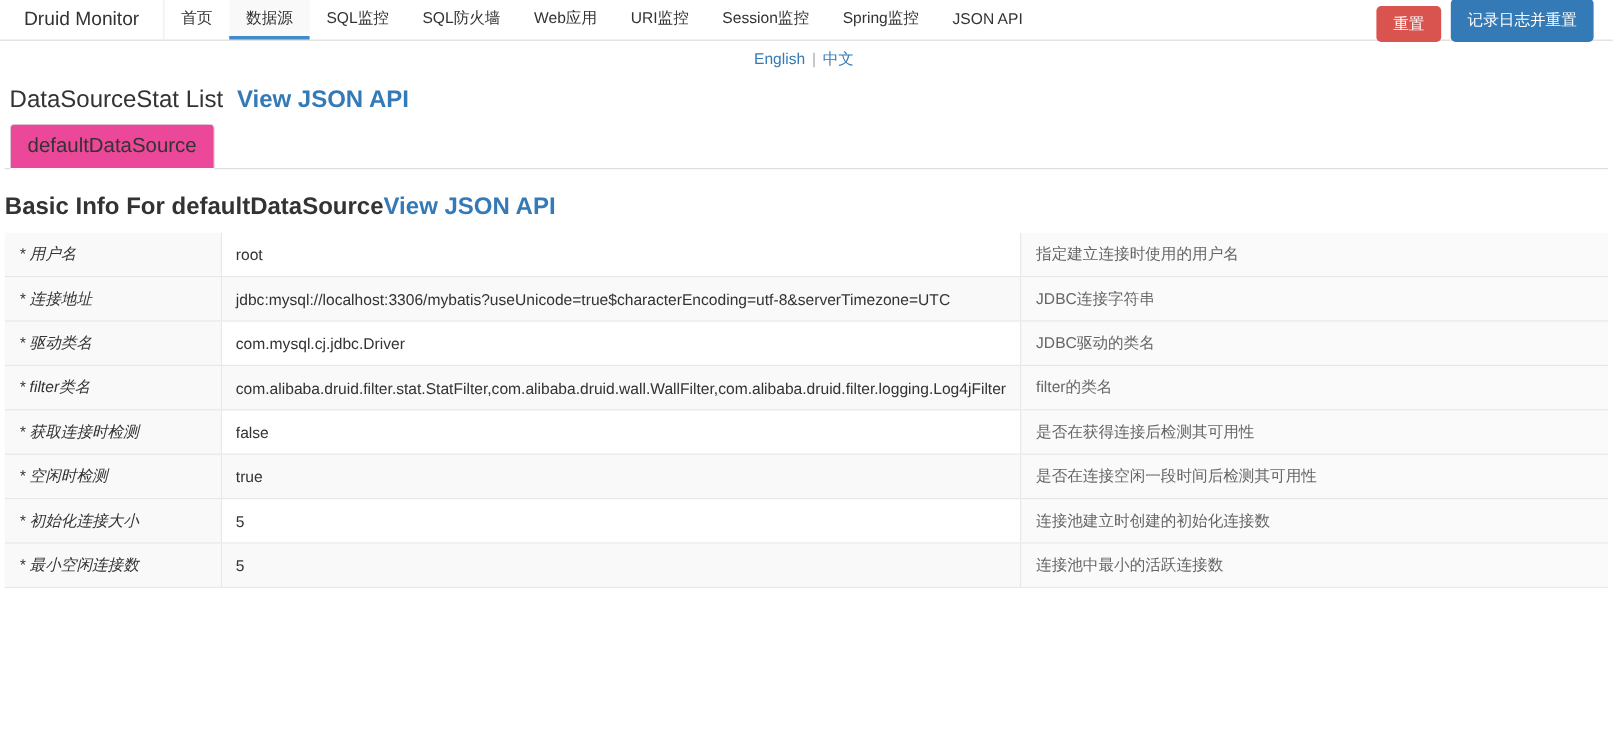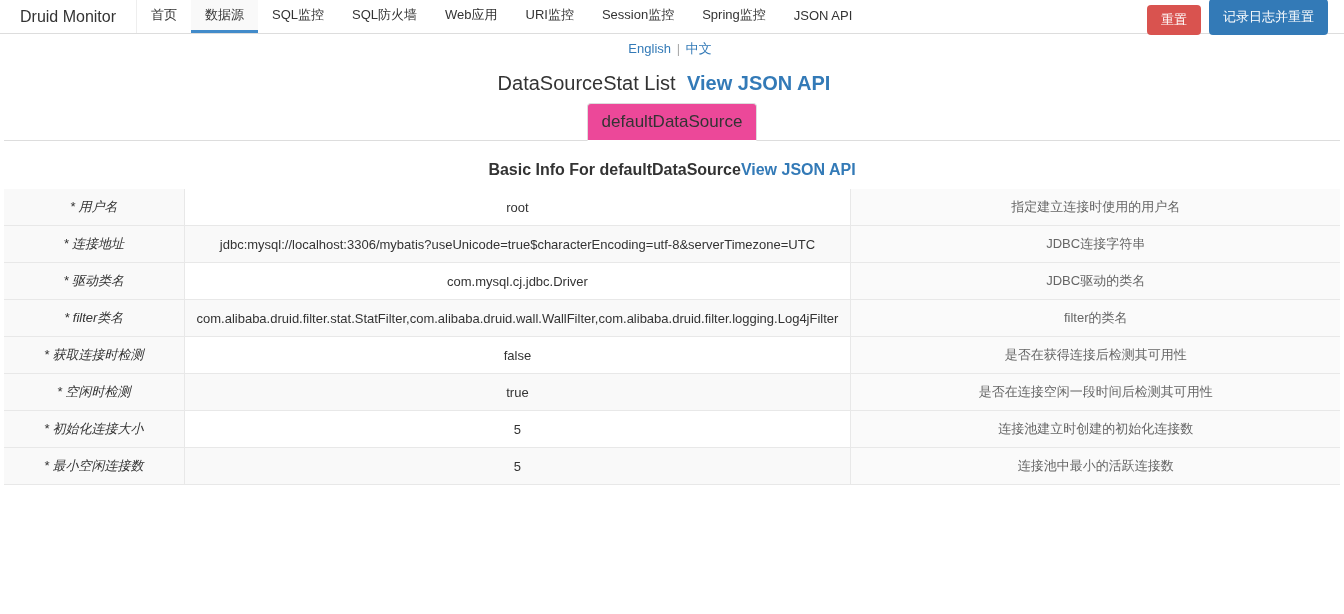--- a/index.html
+++ b/index.html
@@ -83,21 +83,21 @@
       background: #ec4899;
       margin-bottom: -1px;
       cursor: pointer;
       font-size: 17px;
       color: #333;
       border-radius: 4px 4px 0 0;
     }
 
     
     .section-title {
-      font-size: 16px;
+      font-size: 20px;
       font-weight: bold;
       padding: 4px 0 10px 0;
       color: #333;
     }
     .section-title .json-link {
       color: #337ab7; text-decoration: none; font-weight: bold;
     }
 
     
     .info-table {
@@ -125,21 +125,21 @@
       background: #fff;
       border-right: 1px solid #e8e8e8;
     }
     .info-table td:nth-child(3) {
       background: #fafafa;
       color: #666;
     }
     .info-table tr:nth-child(odd) td:nth-child(2) { background: #fff; }
     .info-table tr:nth-child(even) td:nth-child(2) { background: #f9f9f9; }
 
-    .content { padding: 0 4px; text-align: center; }
+    .content { padding: 0 4px; }
 
     
     ::-webkit-scrollbar { width: 6px; }
     ::-webkit-scrollbar-thumb { background: #ccc; border-radius: 3px; }
   </style>
 </head>
 <body>
 
 <nav class="navbar">
   <div class="navbar-brand">Druid Monitor</div>

